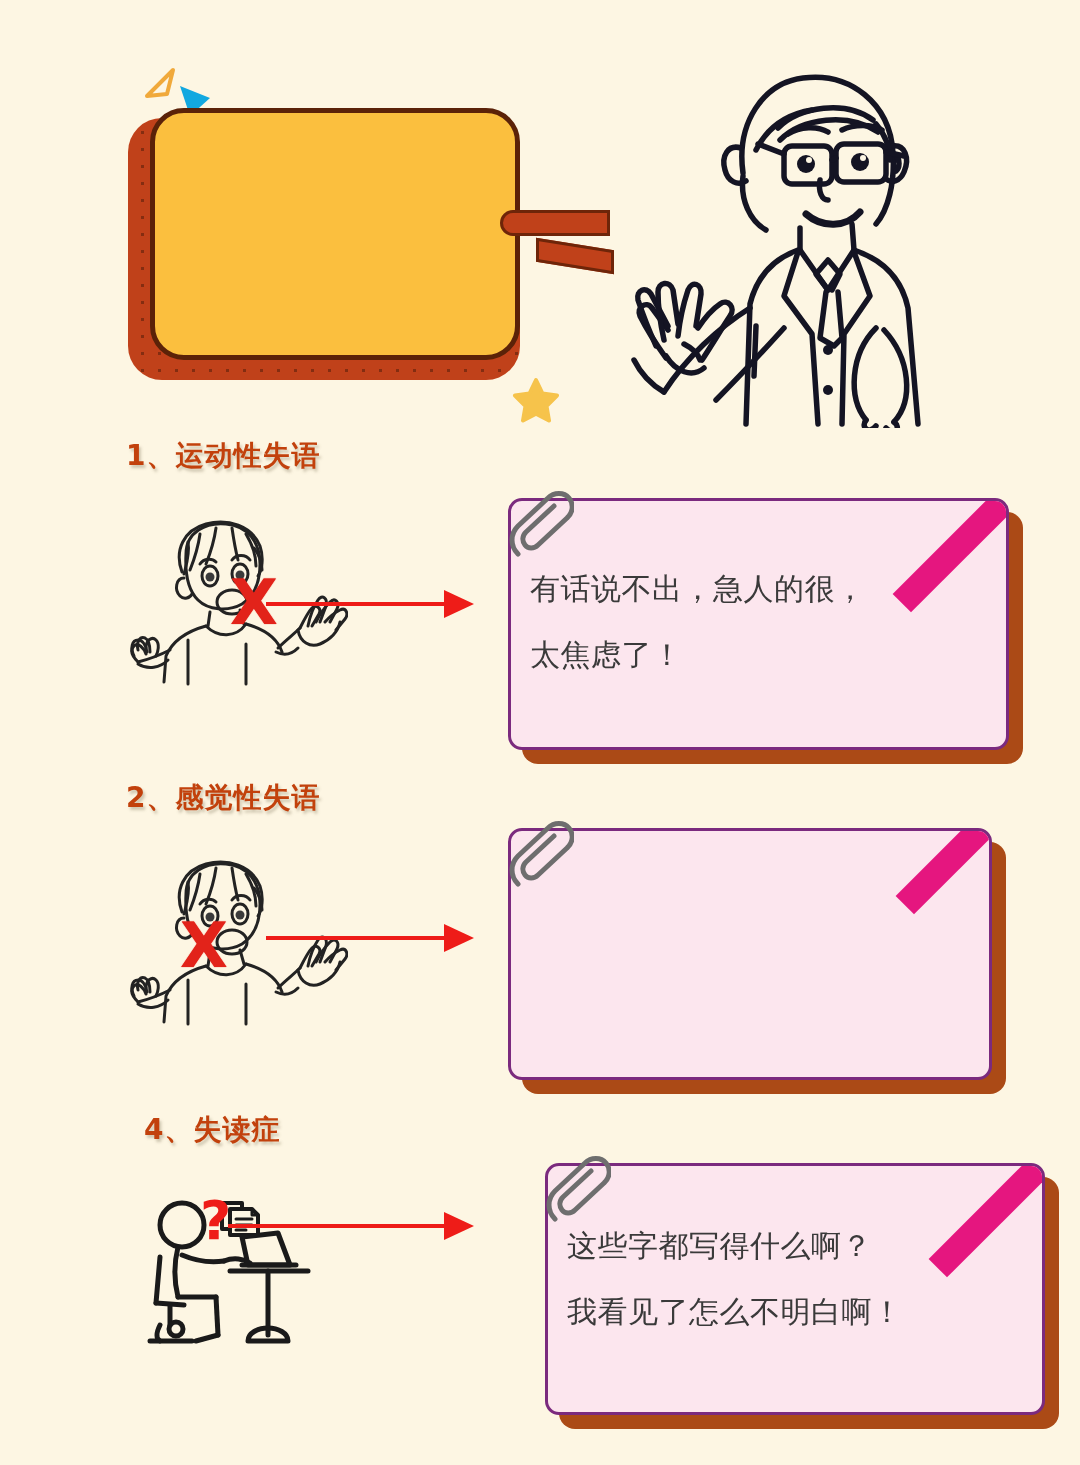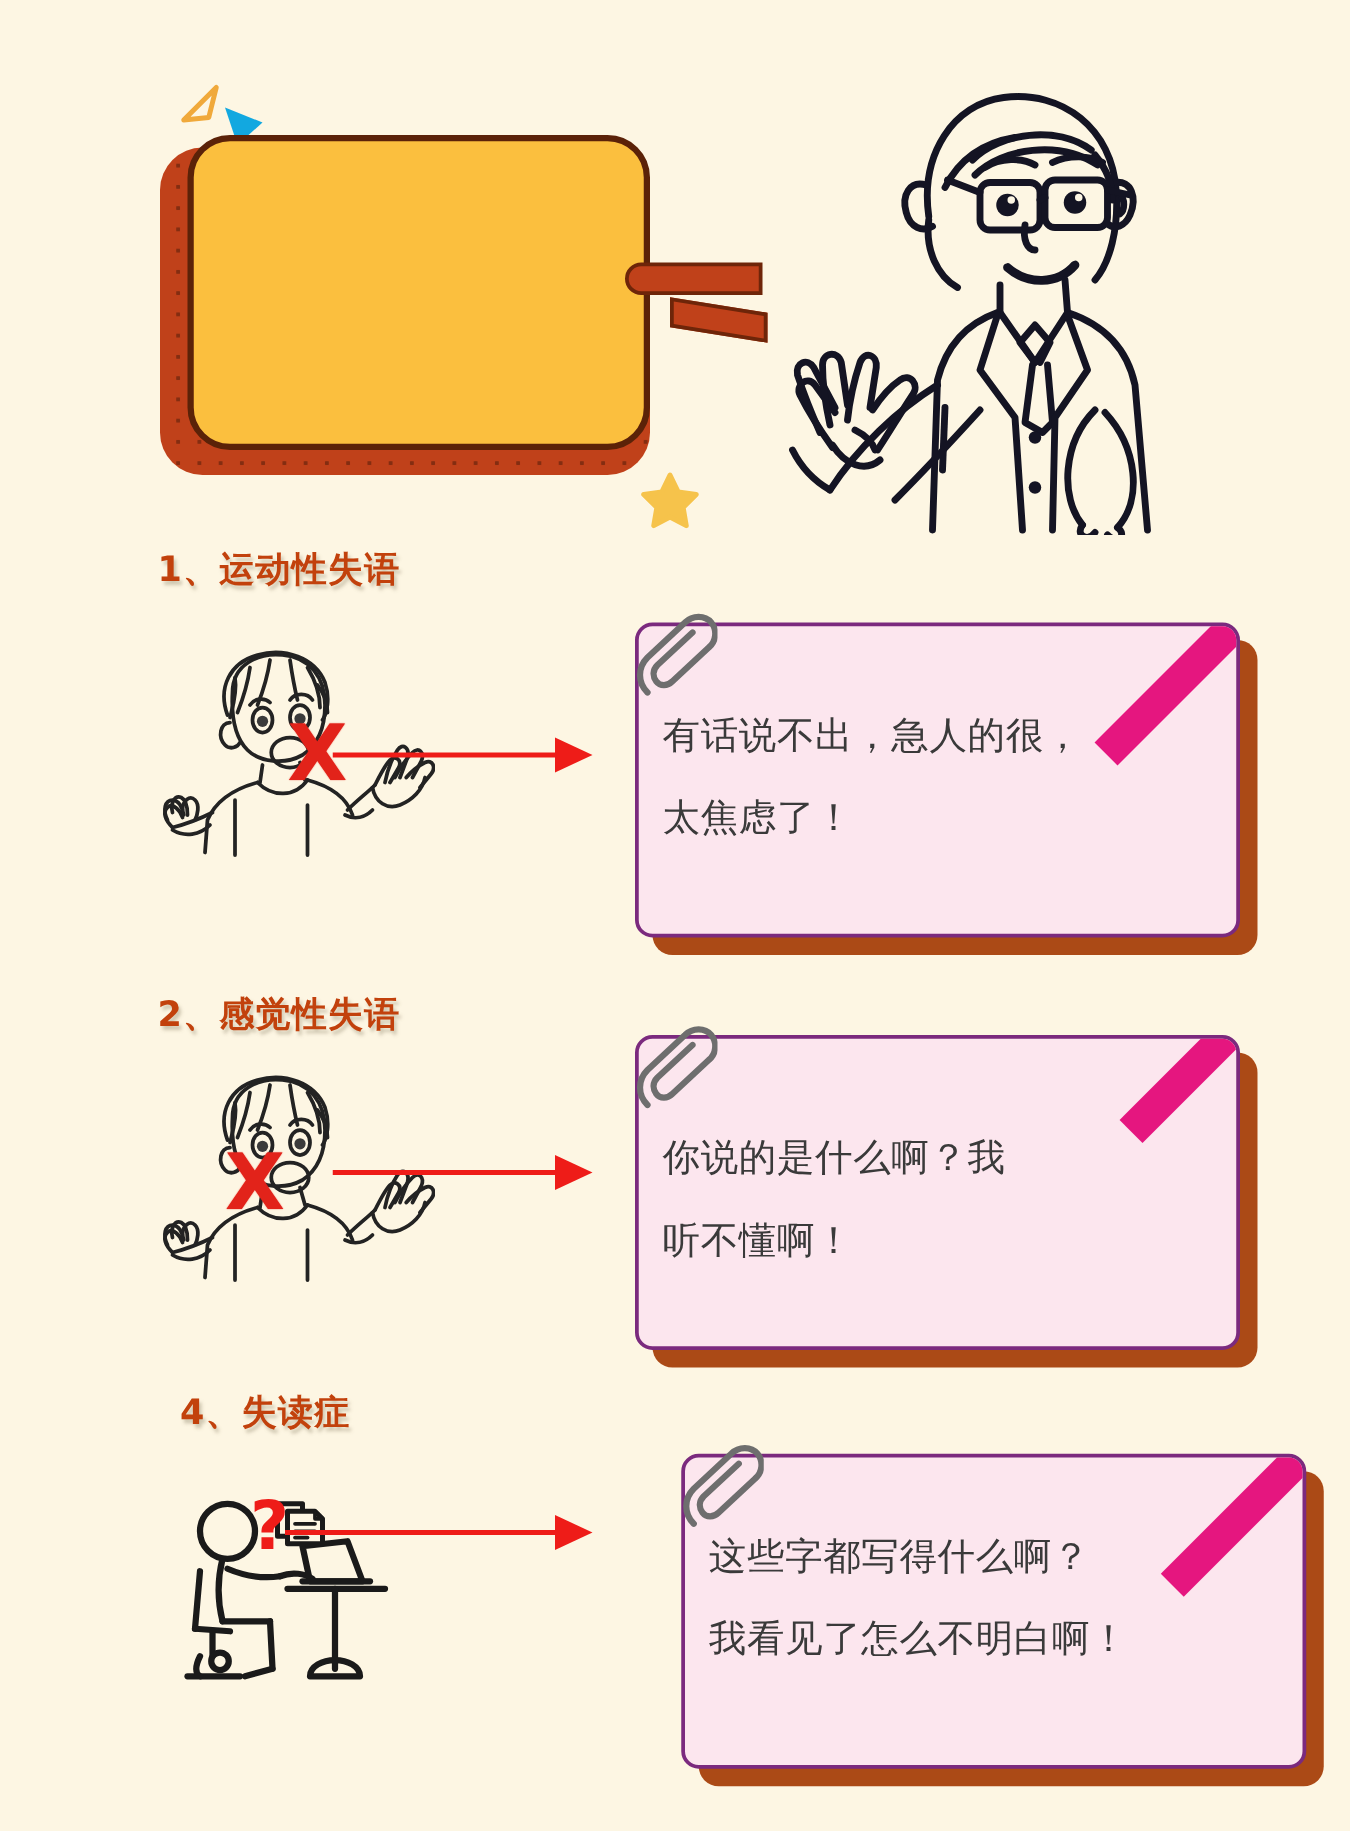--- a/index.html
+++ b/index.html
@@ -129,26 +129,26 @@
     position: absolute;
     font-size: 28px;
     font-weight: bold;
     color: #c2410c;
     letter-spacing: 1px;
     text-shadow: 2px 3px 3px rgba(120,110,80,.35);
     font-family: "DejaVu Sans", "Liberation Sans", sans-serif;
     white-space: nowrap;
   }
   .heading.h1 { left: 126px; top: 437px; }
-  .heading.h2 { left: 126px; top: 779px; margin-top: 14px; }
+  .heading.h2 { left: 126px; top: 779px; }
   .heading.h3 { left: 144px; top: 1111px; }
 
   
   .note-wrap { position: absolute; }
-  .note-wrap.n1 { left: 508px; top: 498px;  width: 484px; height: 252px; }
+  .note-wrap.n1 { left: 508px; top: 498px;  width: 484px; height: 252px; padding-left: 17px; }
   .note-wrap.n2 { left: 508px; top: 828px;  width: 484px; height: 252px; }
   .note-wrap.n3 { left: 508px; top: 1163px; width: 500px; height: 252px; margin-left: 37px; }
 
   .note-shadow {
     position: absolute;
     left: 14px; top: 14px;
     right: -14px; bottom: -14px;
     background: #AB4A16;
     border-radius: 16px;
   }
@@ -468,22 +468,20 @@
     <line x1="0" y1="16" x2="182" y2="16" stroke="#EE1C18" stroke-width="4"></line>
     <path d="M178 2 L208 16 L178 30 Z" fill="#EE1C18"></path>
   </svg>
 </div>
 
 <div class="note-wrap n2">
   <div class="note-shadow"></div>
   <div class="note-card">
     <div class="ribbon r2"></div>
   </div>
-  <div class="note-text">你说的是什么啊？我
-听不懂啊！</div>
   <div class="clip">
     <svg width="70" height="78" viewBox="0 0 70 78">
       <path d="M14 64 C6 56 6 44 14 36 L44 8 C50 2 60 2 65 8 C70 14 69 23 63 28 L34 55 C30 59 24 59 21 55 C18 51 18 46 22 42 L50 16" fill="none" stroke="#6E6E6E" stroke-width="5" stroke-linecap="round" stroke-linejoin="round"></path>
     </svg>
   </div>
 </div>
 
 <div class="heading h3">4、失读症</div>
 
 <div class="figure f3">

